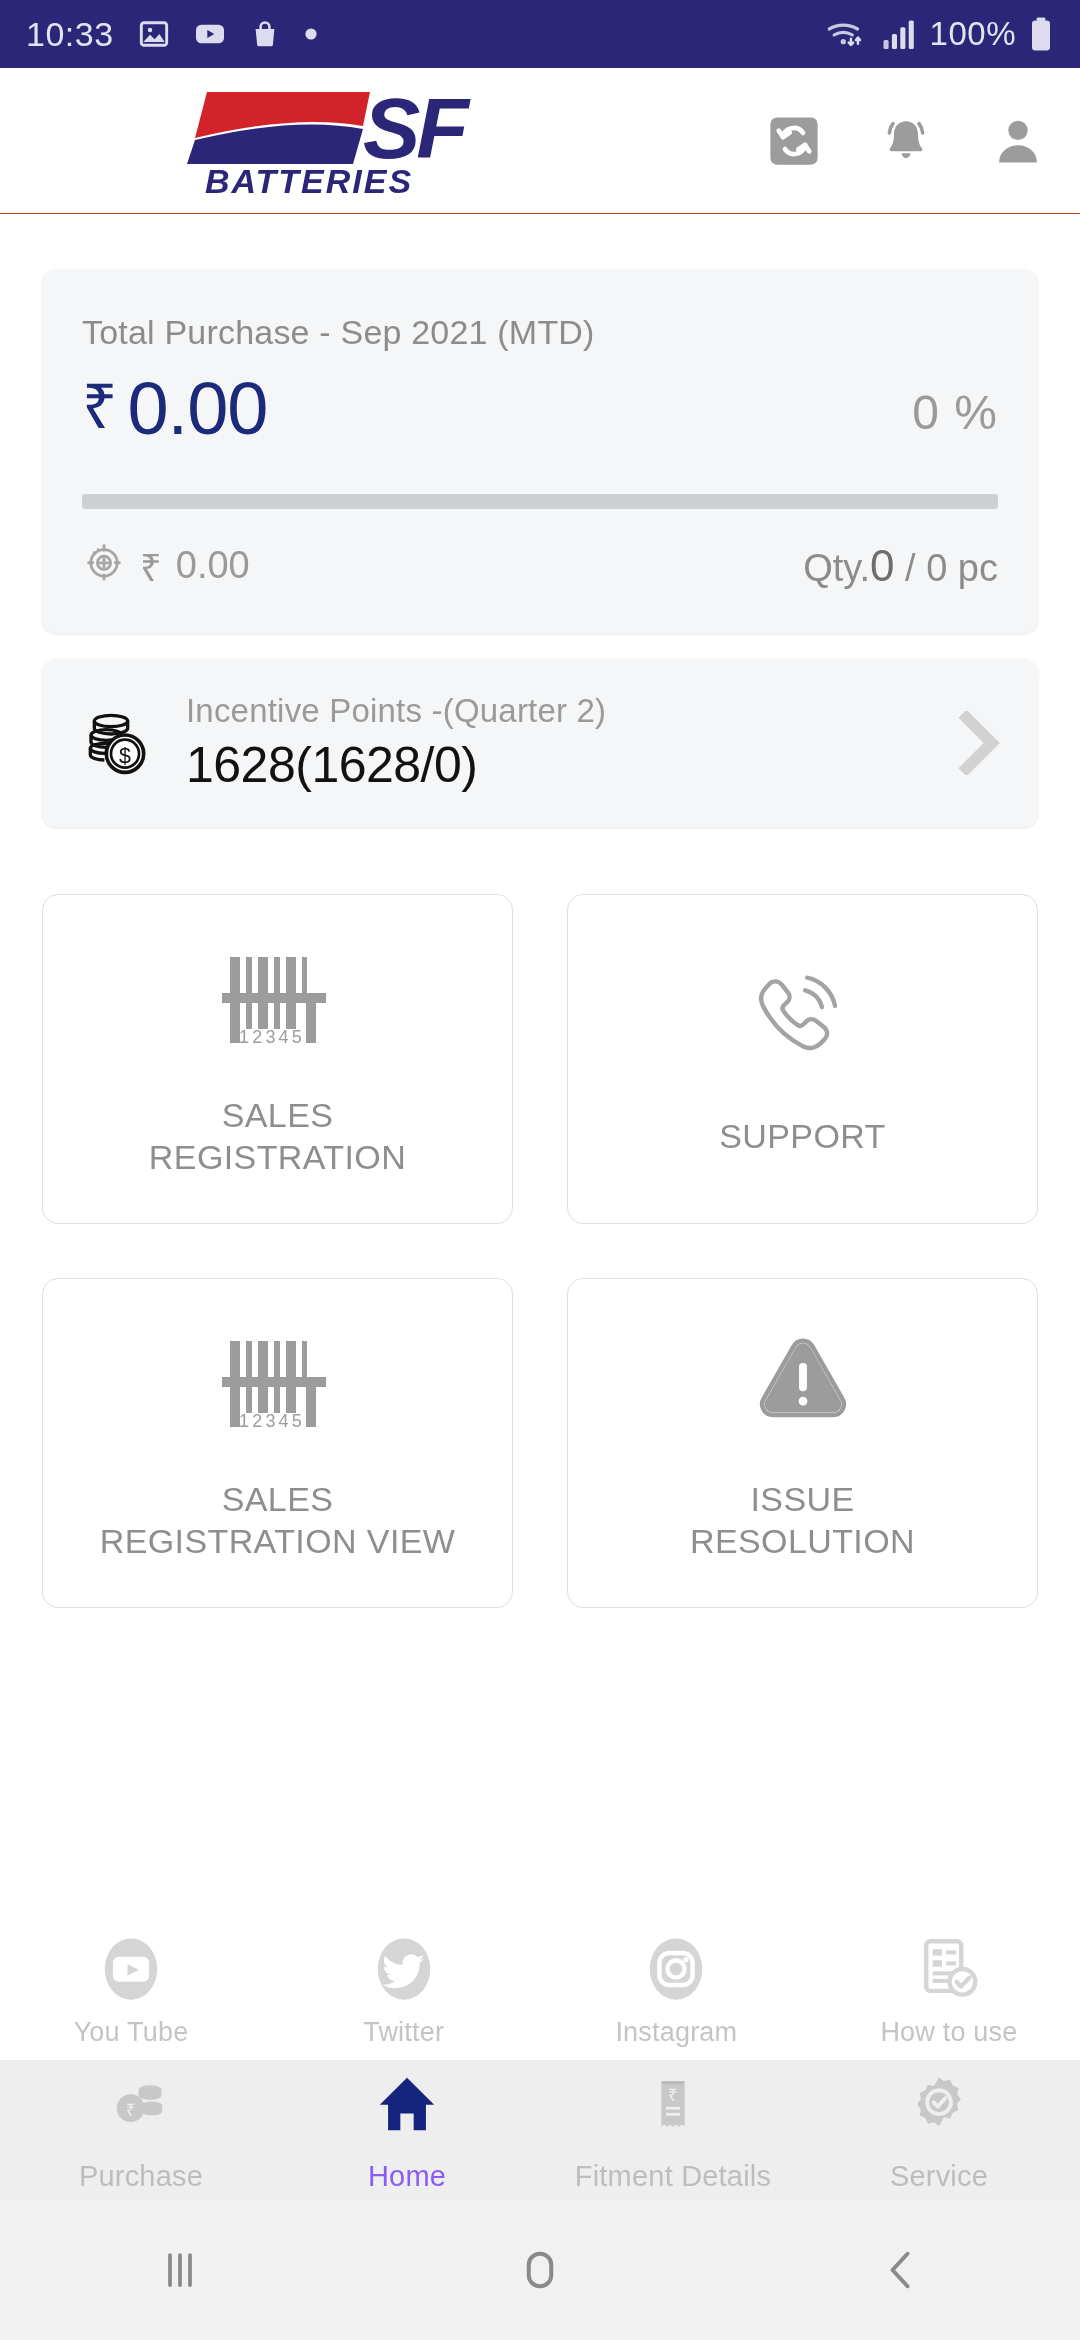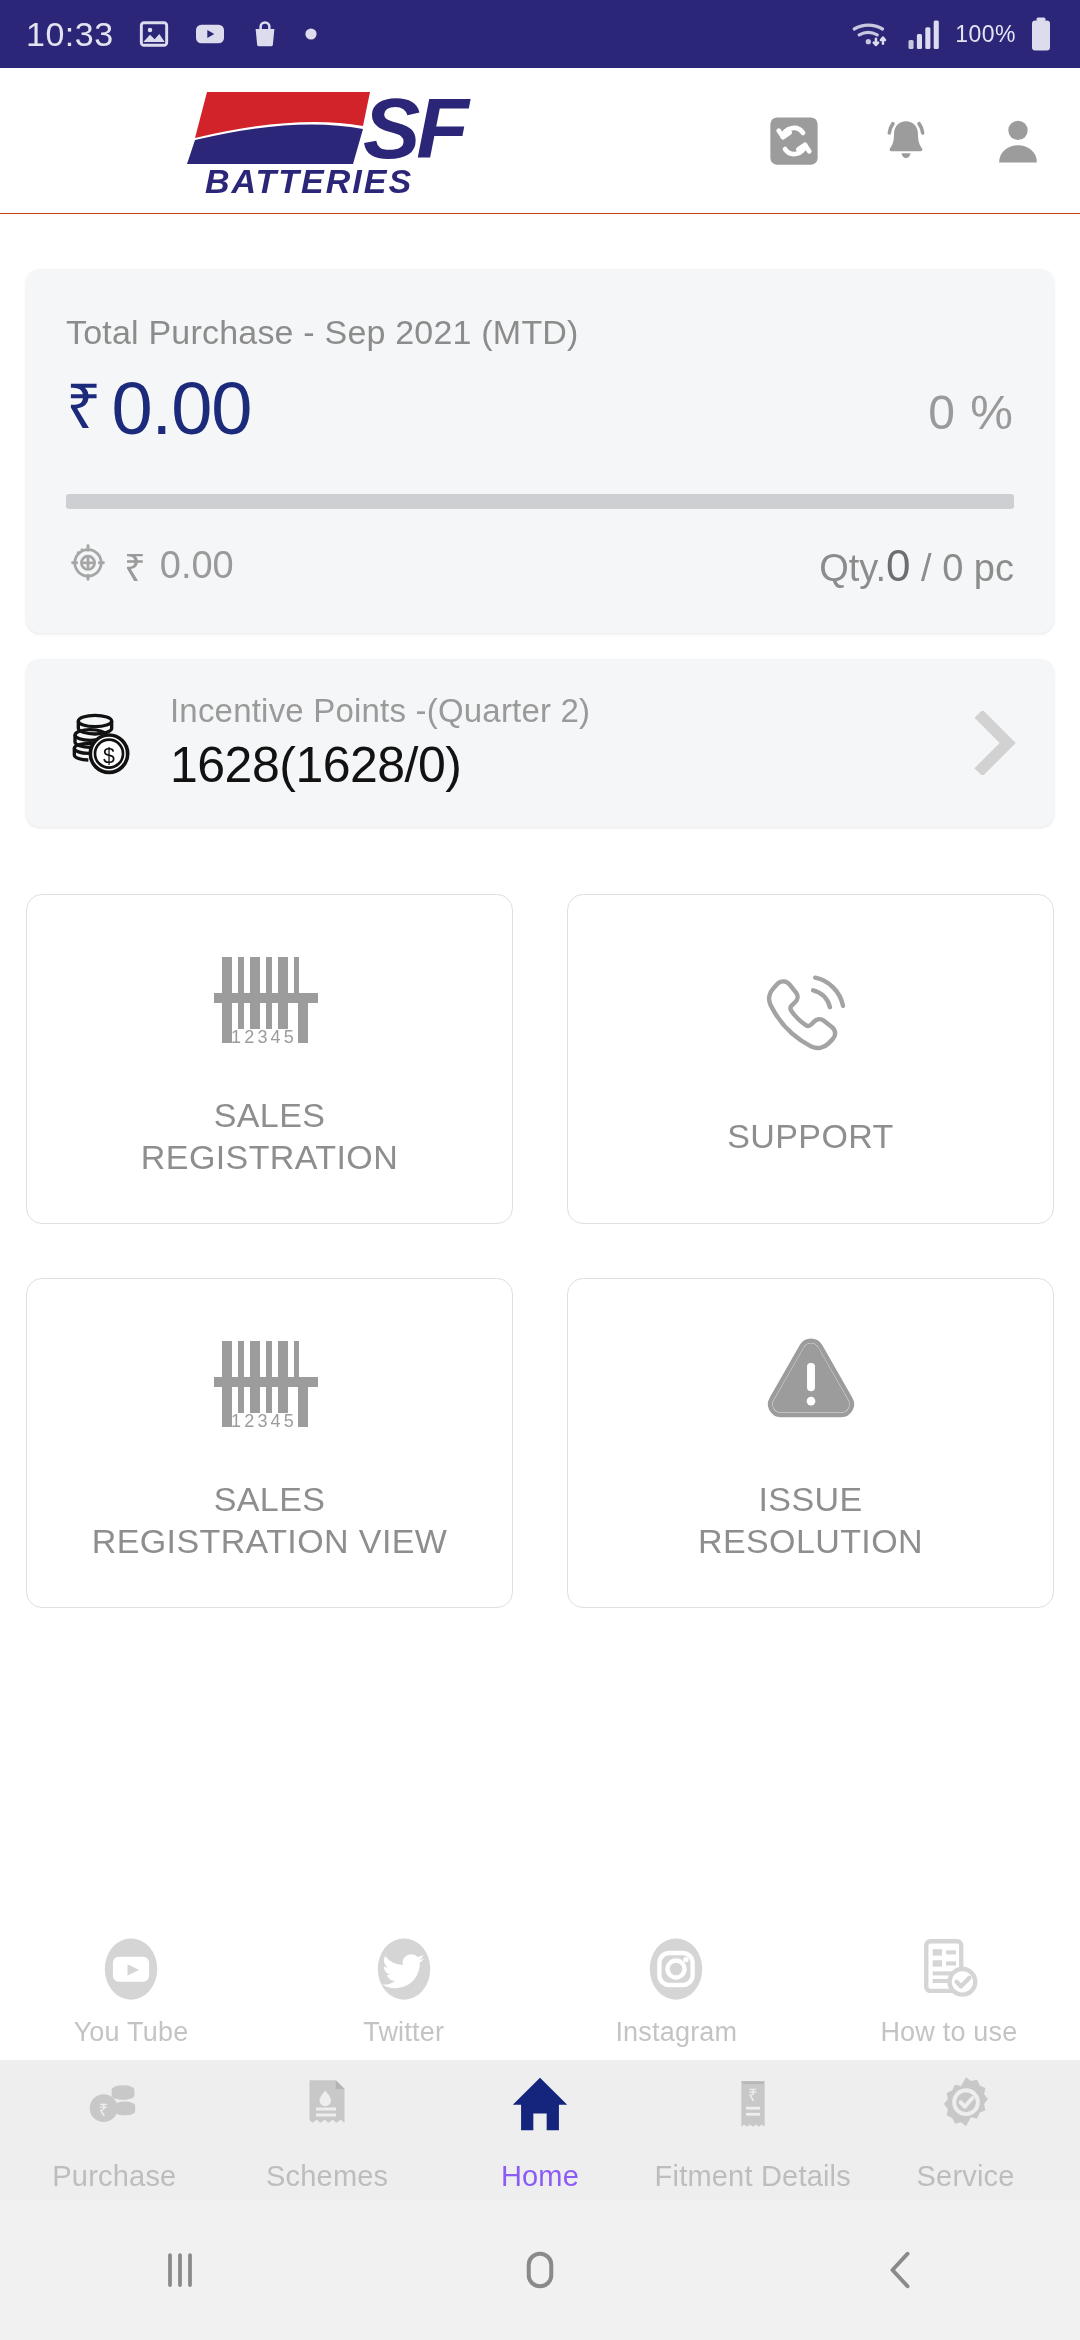--- a/index.html
+++ b/index.html
@@ -13,39 +13,39 @@
 
   
   .statusbar {
     height:68px; background:#2b2677; flex:0 0 68px;
     display:flex; align-items:center; padding:0 26px;
     color:#dcdcee;
   }
   .sb-left { display:flex; align-items:center; gap:24px; }
   .sb-time { font-size:34px; letter-spacing:0.5px; color:#e3e3f2; }
   .sb-right { margin-left:auto; display:flex; align-items:center; gap:12px; }
-  .sb-batt-text { font-size:23px; color:#e3e3f2; letter-spacing:0.5px; }
+  .sb-batt-text { font-size:33px; color:#e3e3f2; letter-spacing:0.5px; }
   .sb-ico { display:flex; align-items:center; }
 
   
   .appbar {
     flex:0 0 146px; background:#ffffff;
     display:flex; align-items:center; position:relative;
     border-bottom:1px solid #c2410c;
   }
   .logo-wrap { position:absolute; left:185px; top:18px; width:360px; height:112px; }
   .logo-svg { width:100%; height:100%; }
   .appbar-icons {
     margin-left:auto; margin-right:34px;
     display:flex; align-items:center; gap:56px;
   }
   .hdr-icon { width:56px; height:56px; display:flex; align-items:center; justify-content:center; }
 
   
-  .body { flex:1 1 auto; background:#fff; padding:0 26px; position:relative; }
+  .body { flex:1 1 auto; background:#fff; padding:0 42px; position:relative; }
 
   .card {
     background:#f5f6f7;
     border-radius:14px;
     box-shadow:0 1px 3px rgba(0,0,0,0.10);
   }
 
   
   .purchase-card { margin-top:55px; height:364px; padding:44px 40px 0 40px; }
   .pc-title { font-size:34px; color:#8c8c8c; letter-spacing:0.2px; }
@@ -409,32 +409,20 @@
           <path d="M11.1 6.4v2.3c0 .9 2 1.7 4.4 1.7s4.4-.8 4.4-1.7V6.4z" fill="#c8c8c8"></path>
           <ellipse cx="16.2" cy="12.6" rx="4" ry="1.6" fill="#c8c8c8"></ellipse>
           <path d="M12.2 12.6v2.2c0 .9 1.8 1.6 4 1.6s4-.7 4-1.6v-2.2z" fill="#c8c8c8"></path>
           <circle cx="8" cy="13.6" r="5.4" fill="#c8c8c8"></circle>
           <text x="8" y="16.6" text-anchor="middle" font-size="6.6" font-family="'Liberation Sans', sans-serif" fill="#eeeeee">₹</text>
         </svg>
       </span>
       <span class="nav-label">Purchase</span>
     </div>
 
-    <div class="nav-item">
-      <span class="nav-ico">
-        <svg width="60" height="62" viewBox="0 0 24 24">
-          <path d="M5 2.5h10.5l3.5 3.5v13.5l-1.6-1.2-1.6 1.2-1.6-1.2-1.6 1.2-1.6-1.2-1.6 1.2L7.8 18.3 6.2 19.5 5 18.5z" fill="#c8c8c8"></path>
-          <path d="M15.5 2.5V6H19" fill="#b4b4b4"></path>
-          <path d="M11.3 6.6c1.4 1.7 2.3 2.9 2.3 4a2.3 2.3 0 1 1-4.6 0c0-1.1.9-2.3 2.3-4z" fill="#eeeeee"></path>
-          <rect x="7.6" y="13.4" width="8" height="1.2" fill="#eeeeee"></rect>
-          <rect x="7.6" y="15.8" width="8" height="1.2" fill="#eeeeee"></rect>
-        </svg>
-      </span>
-      <span class="nav-label">Schemes</span>
-    </div>
 
     <div class="nav-item active">
       <span class="nav-ico">
         <svg width="64" height="66" viewBox="0 0 24 24">
           <path d="M12 2.2L22.2 12.3h-3.1v9.5h-4.6v-6.2H9.5v6.2H4.9v-9.5H1.8z" fill="#15257e"></path>
         </svg>
       </span>
       <span class="nav-label">Home</span>
     </div>
 

